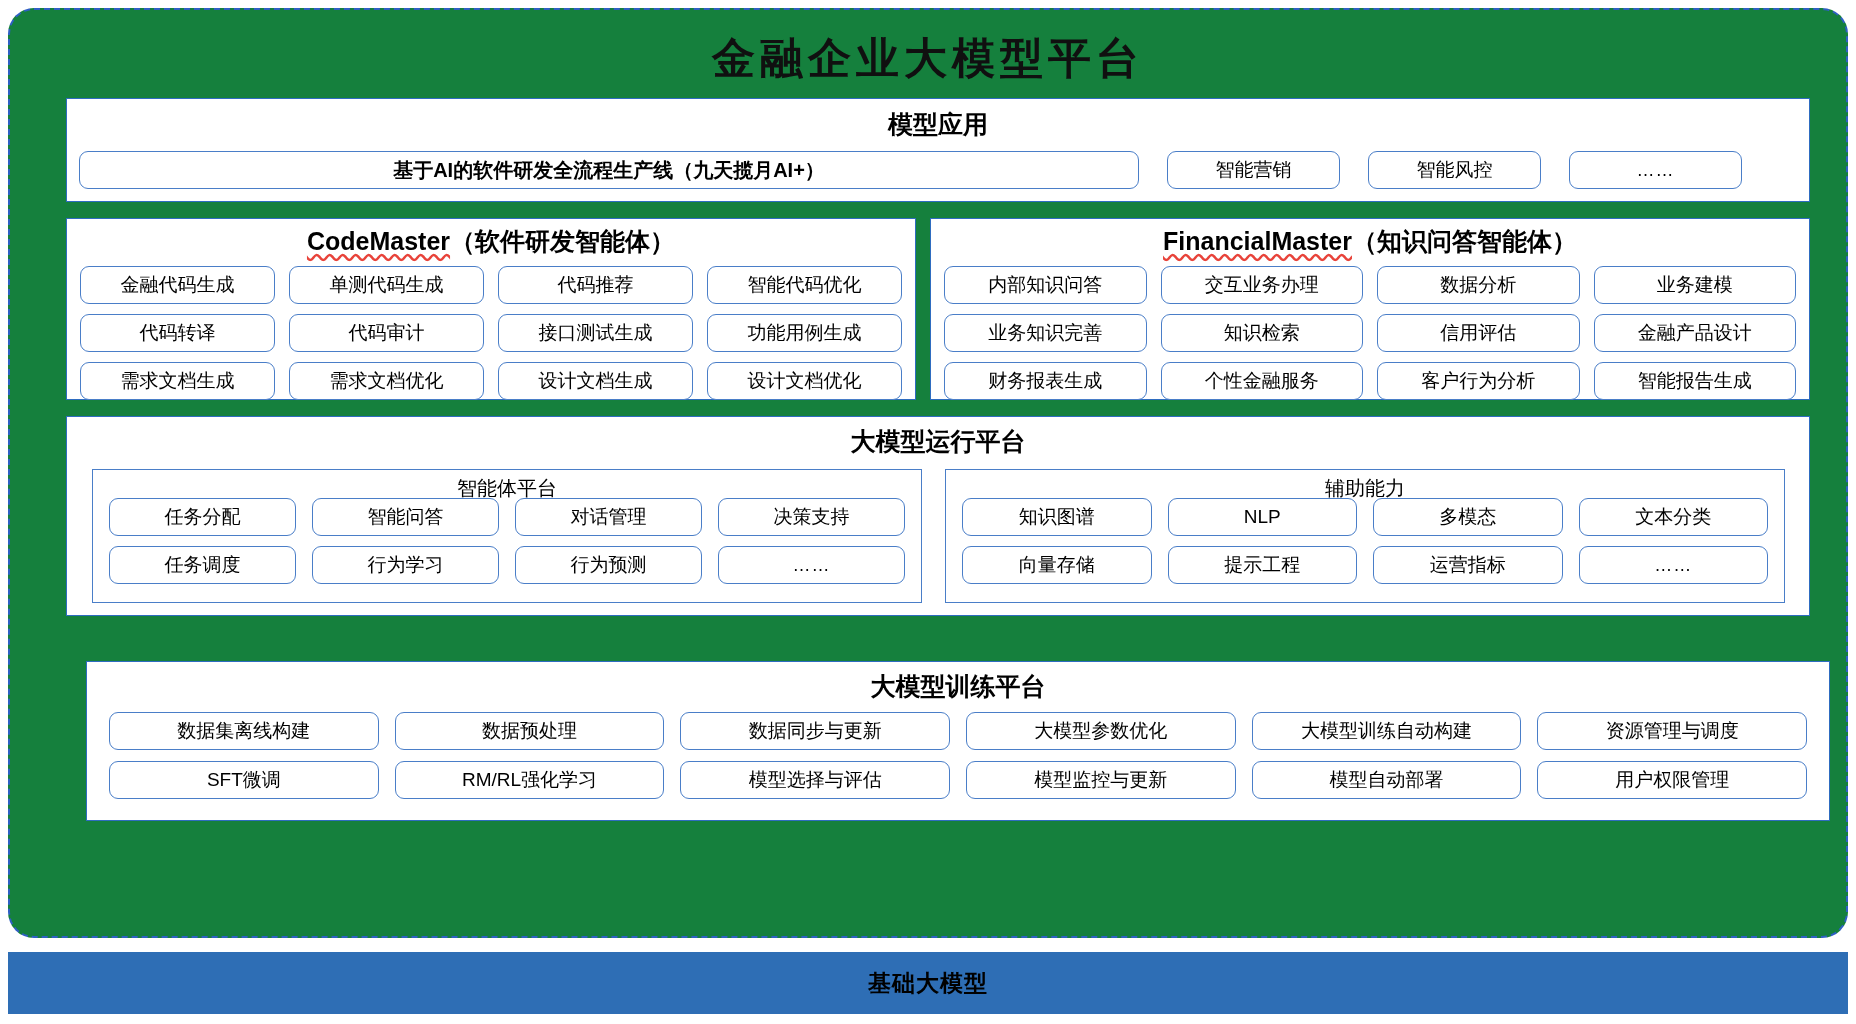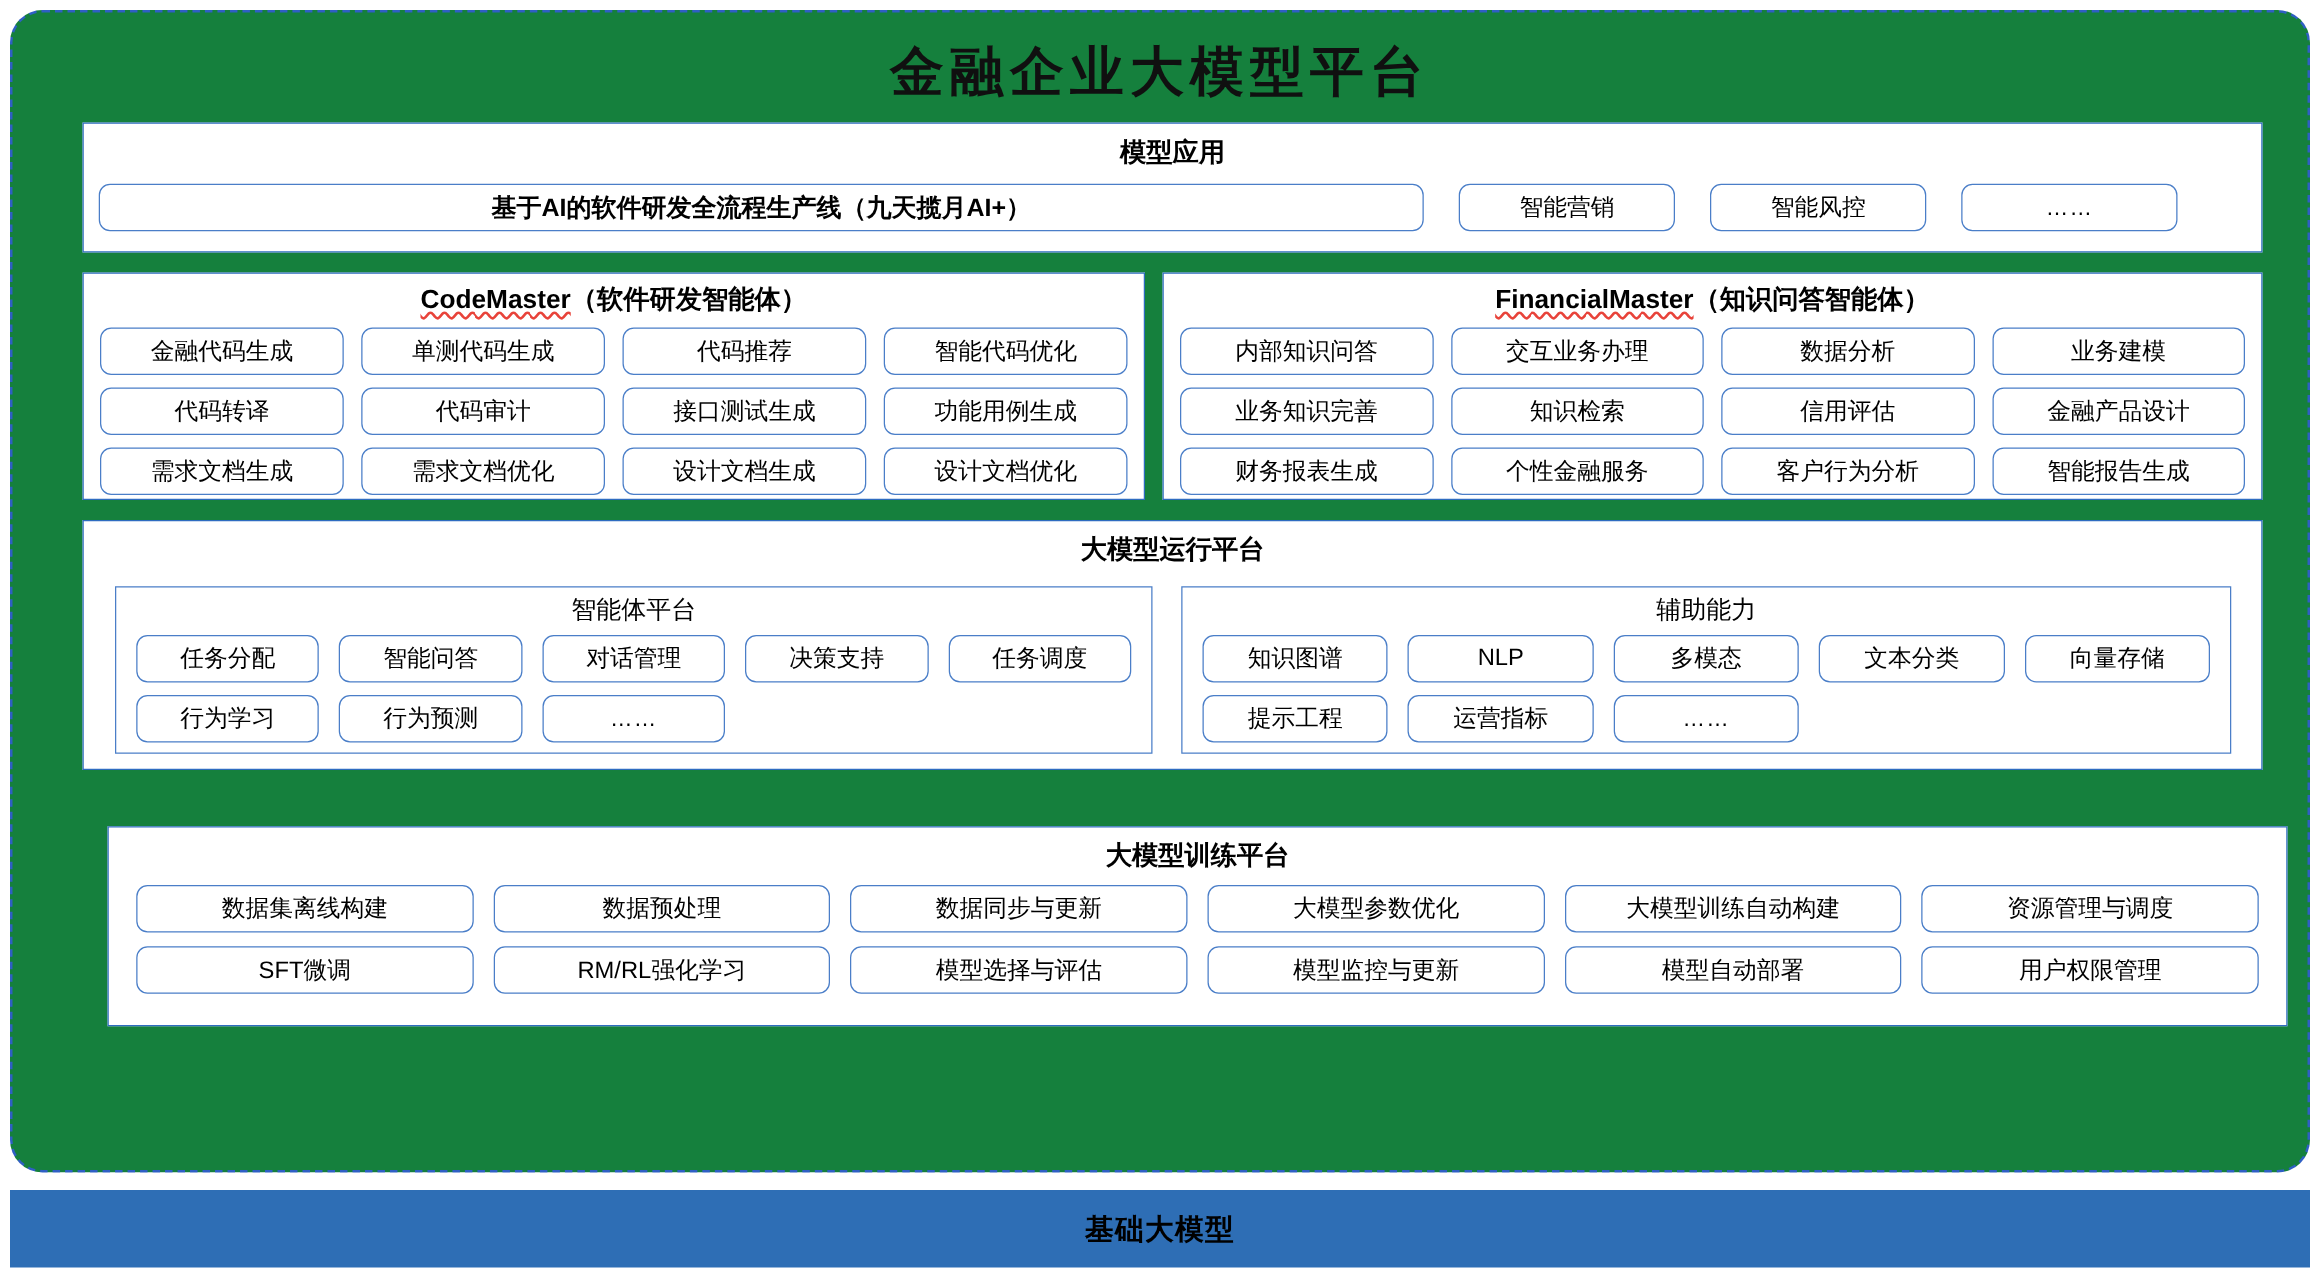--- a/index.html
+++ b/index.html
@@ -53,21 +53,21 @@
   
   .panel {
     position: absolute;
     box-sizing: border-box;
     border: 1.4px solid #2E6CC0;
     background: #ffffff;
   }
 
   .panel-title {
     text-align: center;
-    font-size: 21px;
+    font-size: 25px;
     font-weight: 700;
     color: #000;
     line-height: 1;
   }
   .panel-title.light {
     font-weight: 400;
     font-size: 20px;
   }
 
   .spellchk {
@@ -130,23 +130,23 @@
     border: 1.3px solid #4A7EC8;
     background: #fff;
     top: 52px;
     height: 134px;
   }
   #agent-platform { left: 25px; width: 830px; }
   #aux-ability    { left: 878px; width: 840px; }
   .sub .panel-title { margin-top: 8px; }
   .sub .grid {
     display: grid;
-    grid-template-columns: repeat(5, 1fr);
+    grid-template-columns: repeat(4, 1fr);
     gap: 10px 16px;
-    margin: 10px 16px 0 16px;
+    margin: 0 16px 0 16px;
   }
 
   
   #training { left: 56px; top: 651px; width: 1744px; height: 160px; margin-left: 20px; }
   #training .panel-title { margin-top: 12px; }
   #training .grid {
     display: grid;
     grid-template-columns: repeat(6, 1fr);
     gap: 11px 16px;
     margin: 13px 22px 0 22px;

